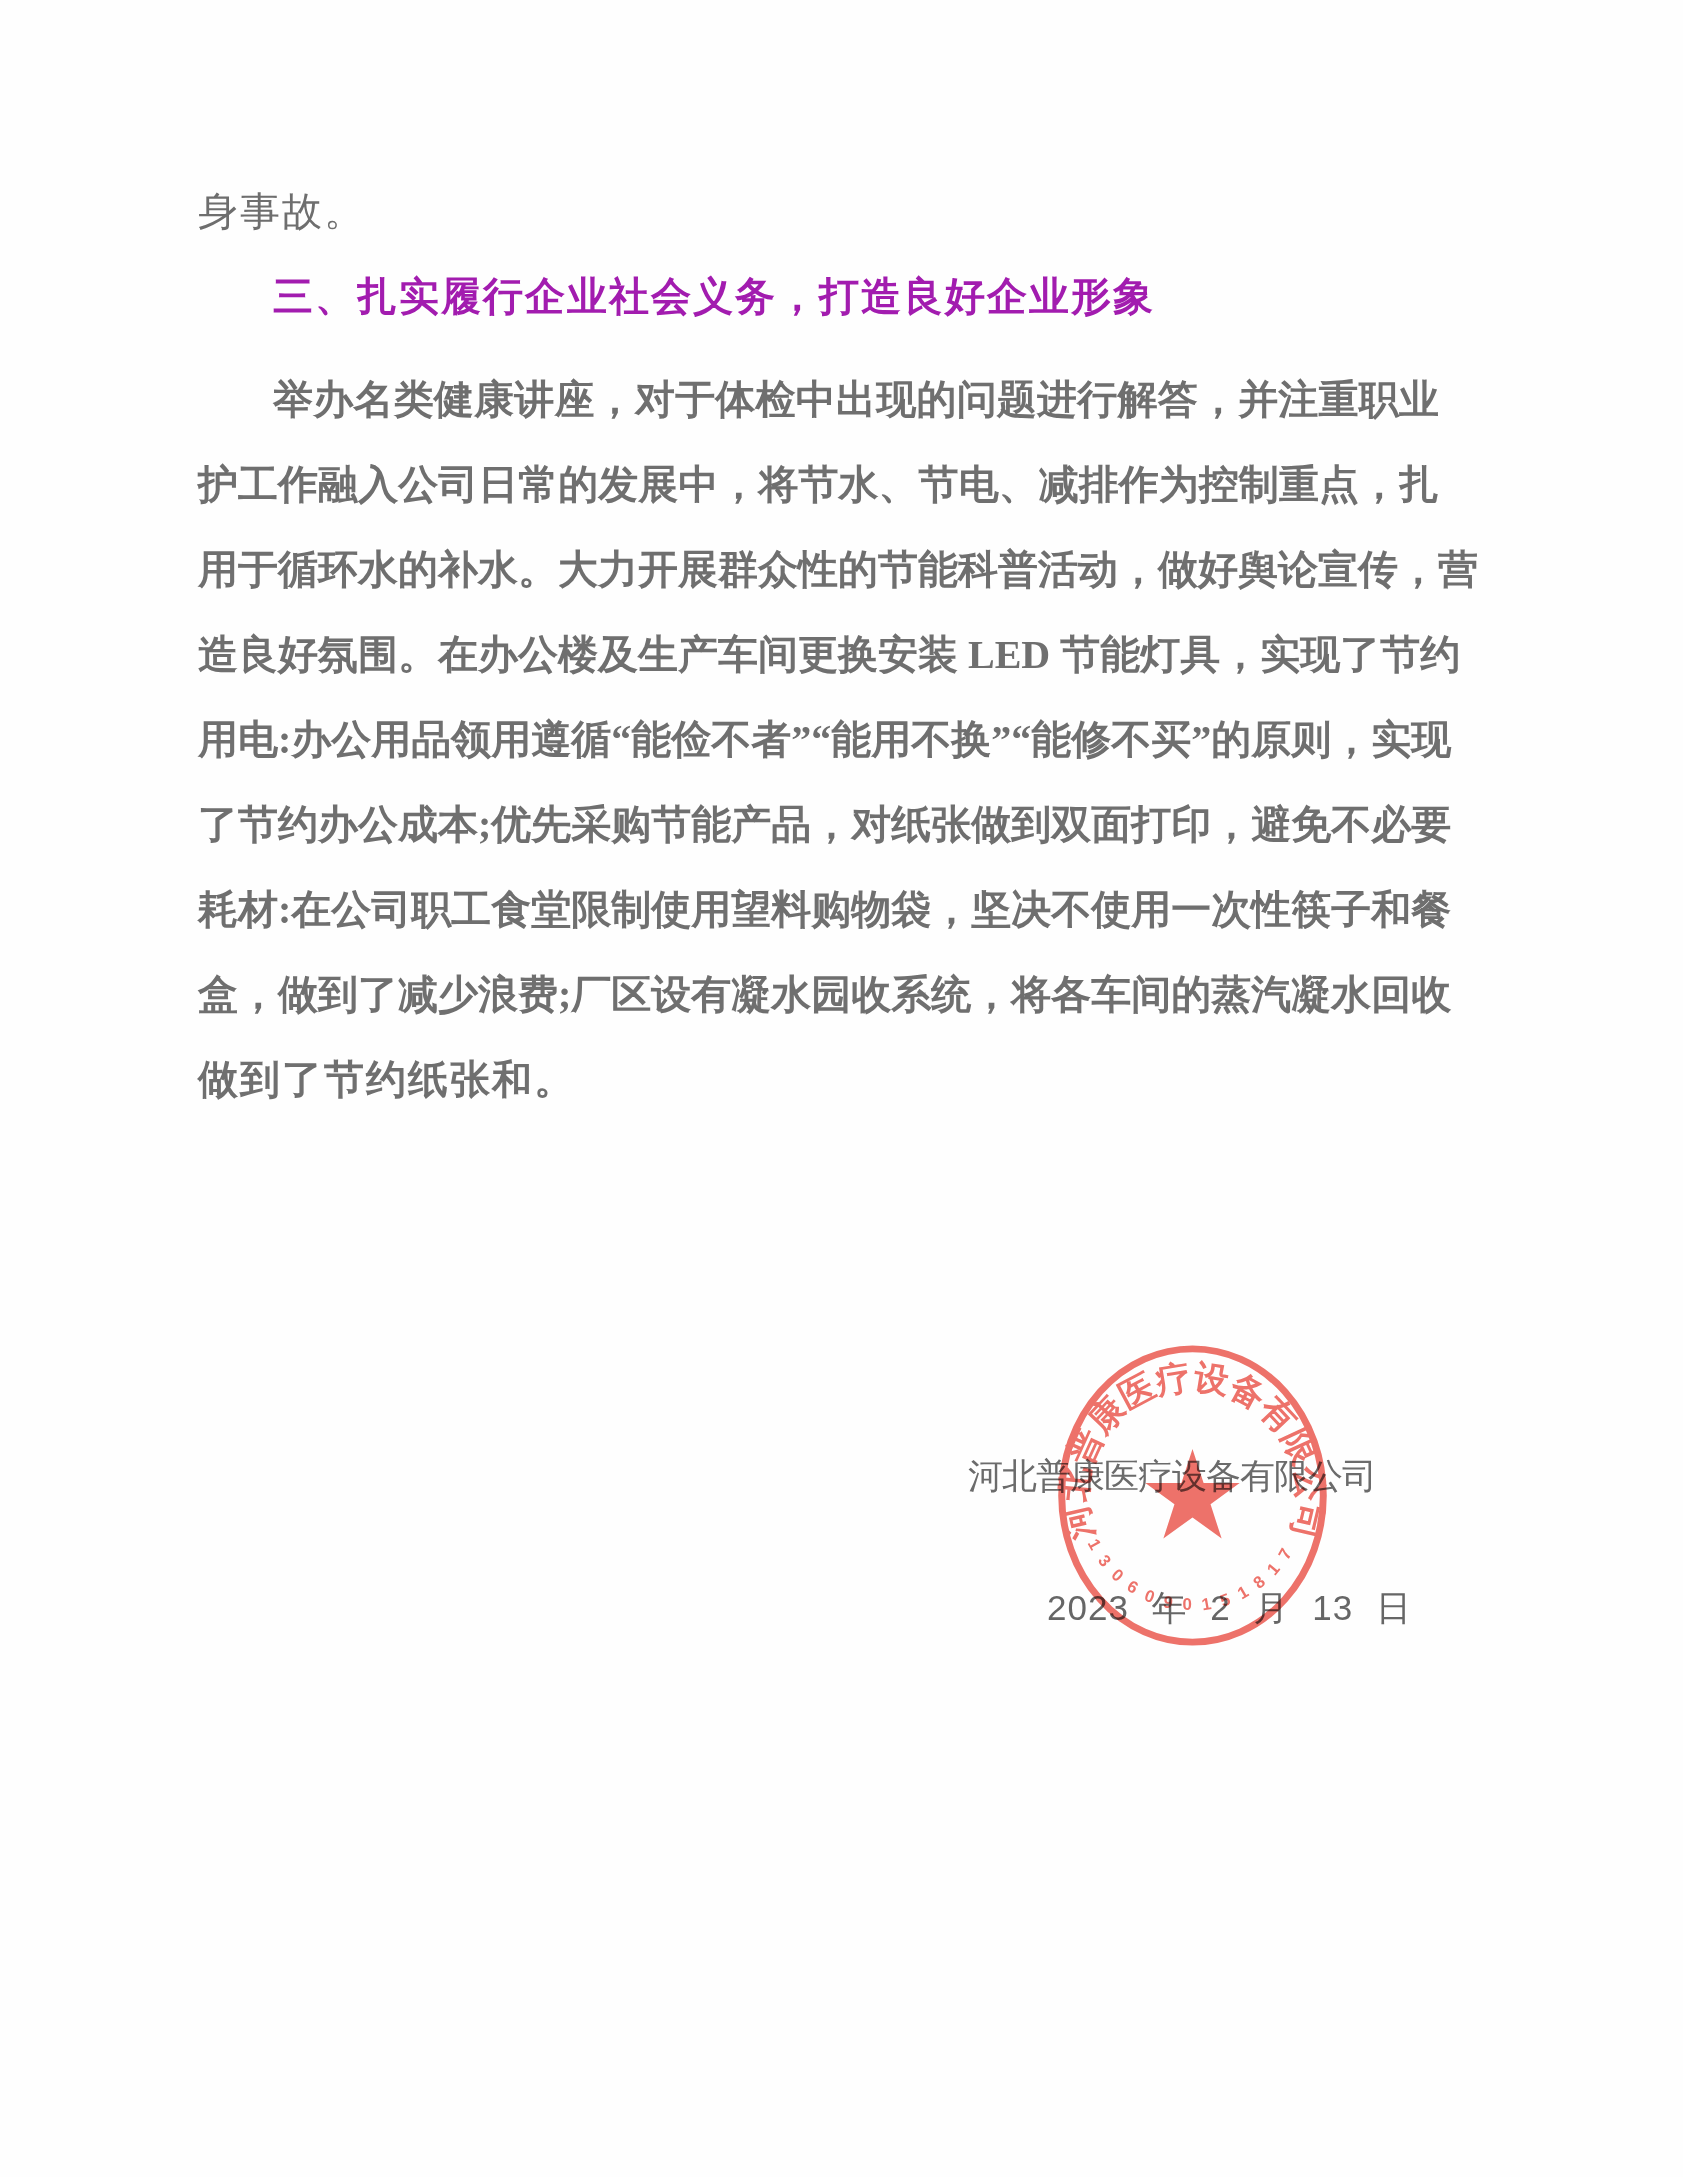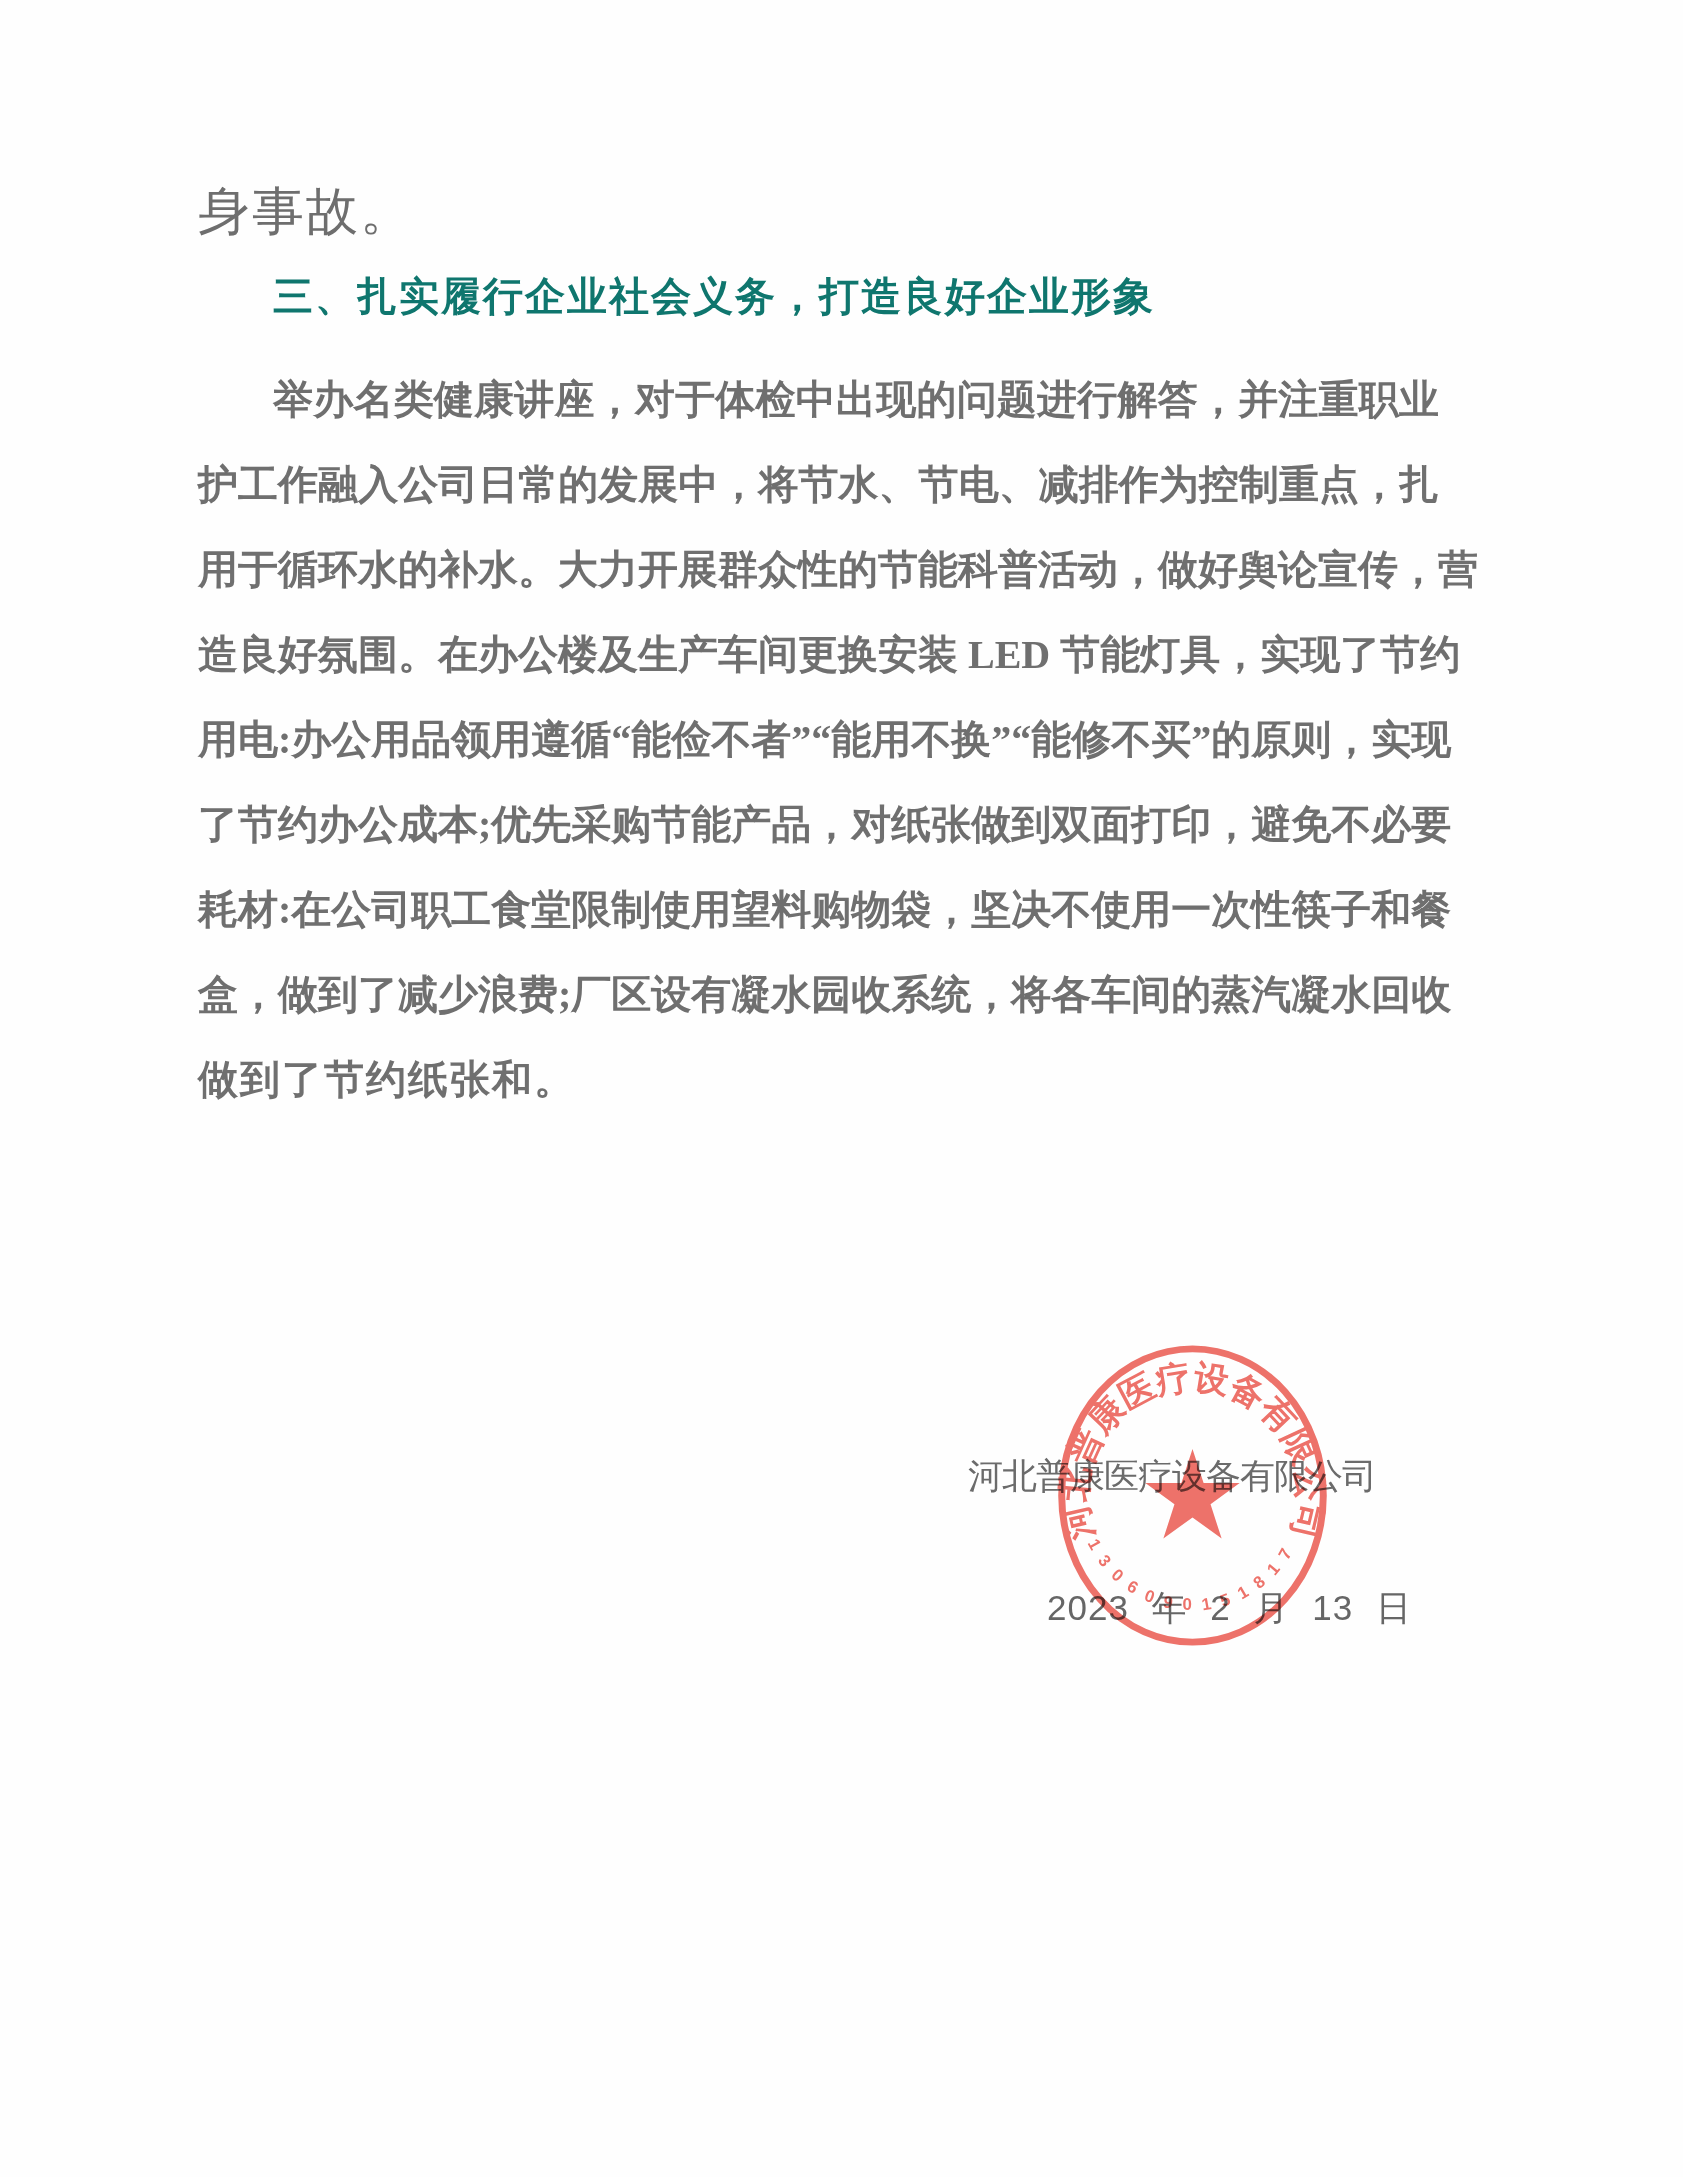--- a/index.html
+++ b/index.html
@@ -6,28 +6,28 @@
   .page{
     position:relative;
     width:1683px;height:2177px;
     background:#fefefe;
     overflow:hidden;
     font-family:"Liberation Serif","DejaVu Serif",serif;
   }
   
   .cont-line{
     position:absolute;left:198px;top:184px;width:1241px;
-    font-size:52px;line-height:55px;color:#6e6e6e;
+    font-size:40px;line-height:55px;color:#6e6e6e;
     letter-spacing:2px;
   }
   
   .heading{
     position:absolute;left:198px;top:269px;width:1241px;
     padding-left:75px;box-sizing:border-box;
-    font-size:40px;line-height:55px;font-weight:bold;color:#0f766e;
+    font-size:40px;line-height:55px;font-weight:bold;color:#a21caf;
     letter-spacing:2px;
   }
   
   .para{
     position:absolute;left:198px;top:357px;width:1241px;font-weight:bold;
   }
   .para-line{
     height:85px;line-height:85px;
     font-size:40px;color:#6f6f6f;
     text-align:justify;text-align-last:justify;

